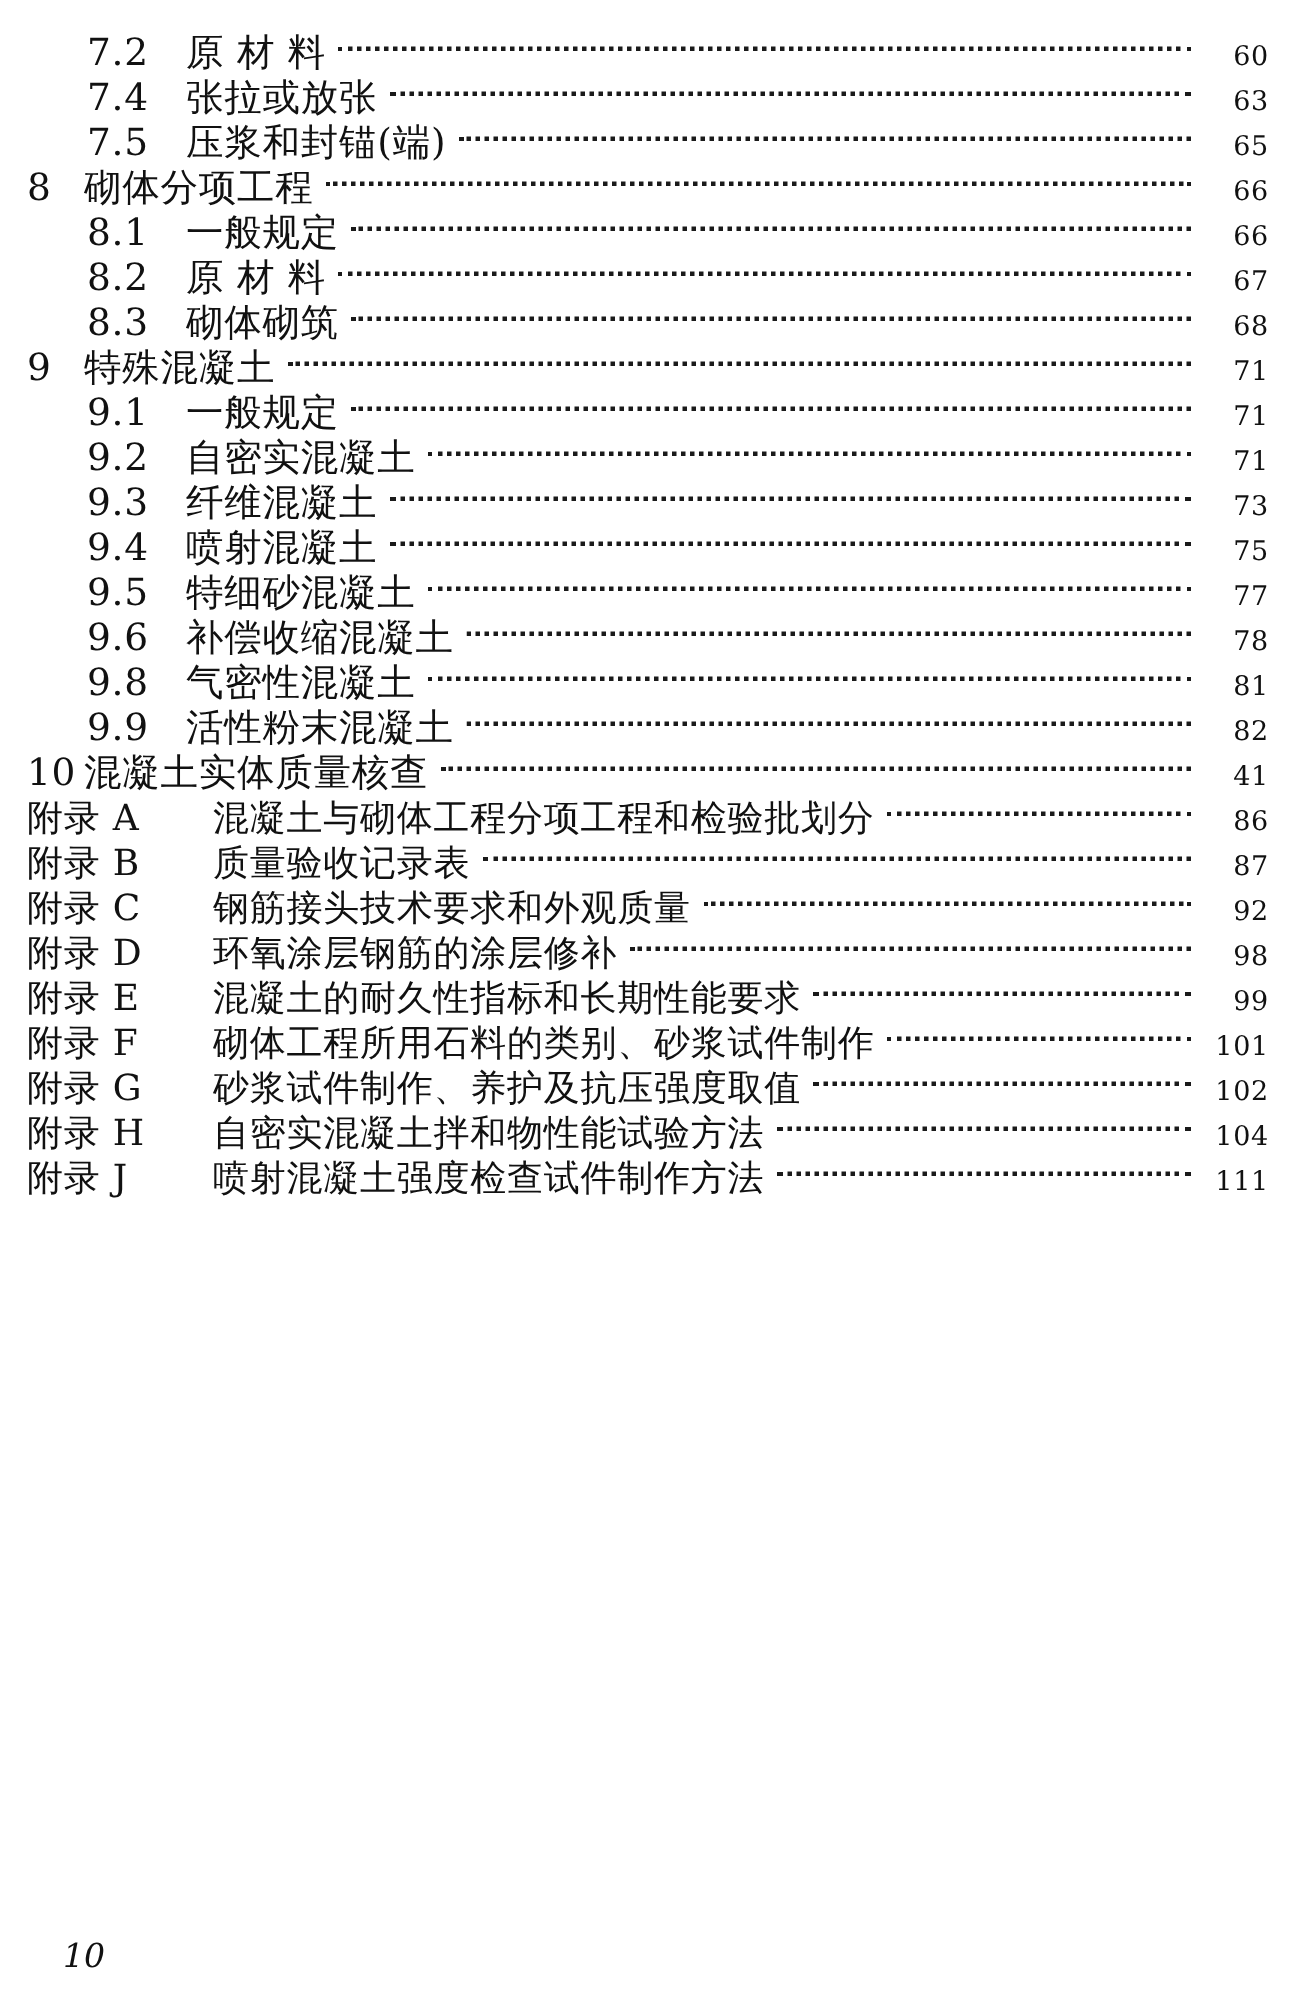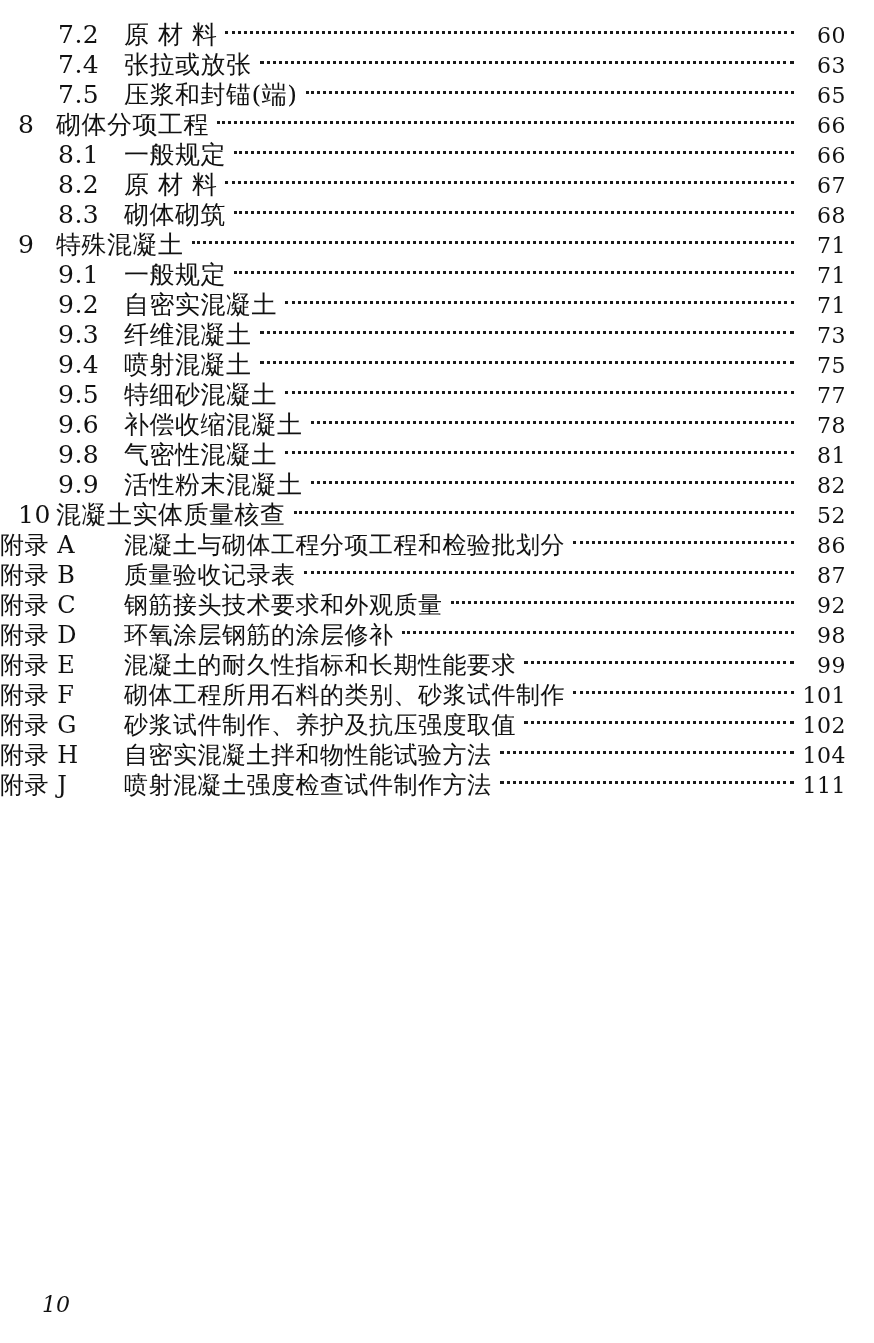--- a/index.html
+++ b/index.html
@@ -32,21 +32,21 @@
     display: flex;
     align-items: baseline;
     width: 100%;
     box-sizing: border-box;
     padding-right: 28px;
     margin-bottom: 1px;
   }
   
   .lvl-sub  { padding-left: 58px; }   
   .lvl-main { padding-left: 18px; }   
-  .lvl-app  { }   
+  .lvl-app  { padding-left: 18px; }   
 
   .num {
     flex: 0 0 auto;
     font-size: 25px;
     line-height: 1.0;
     white-space: nowrap;
     letter-spacing: 0.5px;
   }
   .num-sub { min-width: 66px; }
   .num-main { min-width: 38px; }
@@ -71,21 +71,21 @@
   .leader::before {
     content: "";
     position: absolute;
     left: 0;
     right: 0;
     bottom: 9px;
     border-bottom: 3px dotted #1a1a1a;
   }
   .page-no {
     flex: 0 0 auto;
-    font-size: 22px;
+    font-size: 18px;
     line-height: 1.0;
     text-align: right;
     min-width: 46px;
     letter-spacing: 0.5px;
   }
   .folio {
     position: absolute;
     left: 42px;
     bottom: 26px;
     font-size: 22px;
@@ -192,21 +192,21 @@
       <div class="toc-row lvl-sub">
         <span class="num num-sub">9.9</span>
         <span class="title">活性粉末混凝土</span>
         <span class="leader"></span>
         <span class="page-no">82</span>
       </div>
       <div class="toc-row lvl-main">
         <span class="num num-main">10</span>
         <span class="title">混凝土实体质量核查</span>
         <span class="leader"></span>
-        <span class="page-no">52</span>
+        <span class="page-no">41</span>
       </div>
       <div class="toc-row lvl-app">
         <span class="num num-app">附录 A</span>
         <span class="title title-app">混凝土与砌体工程分项工程和检验批划分</span>
         <span class="leader"></span>
         <span class="page-no">86</span>
       </div>
       <div class="toc-row lvl-app">
         <span class="num num-app">附录 B</span>
         <span class="title title-app">质量验收记录表</span>

